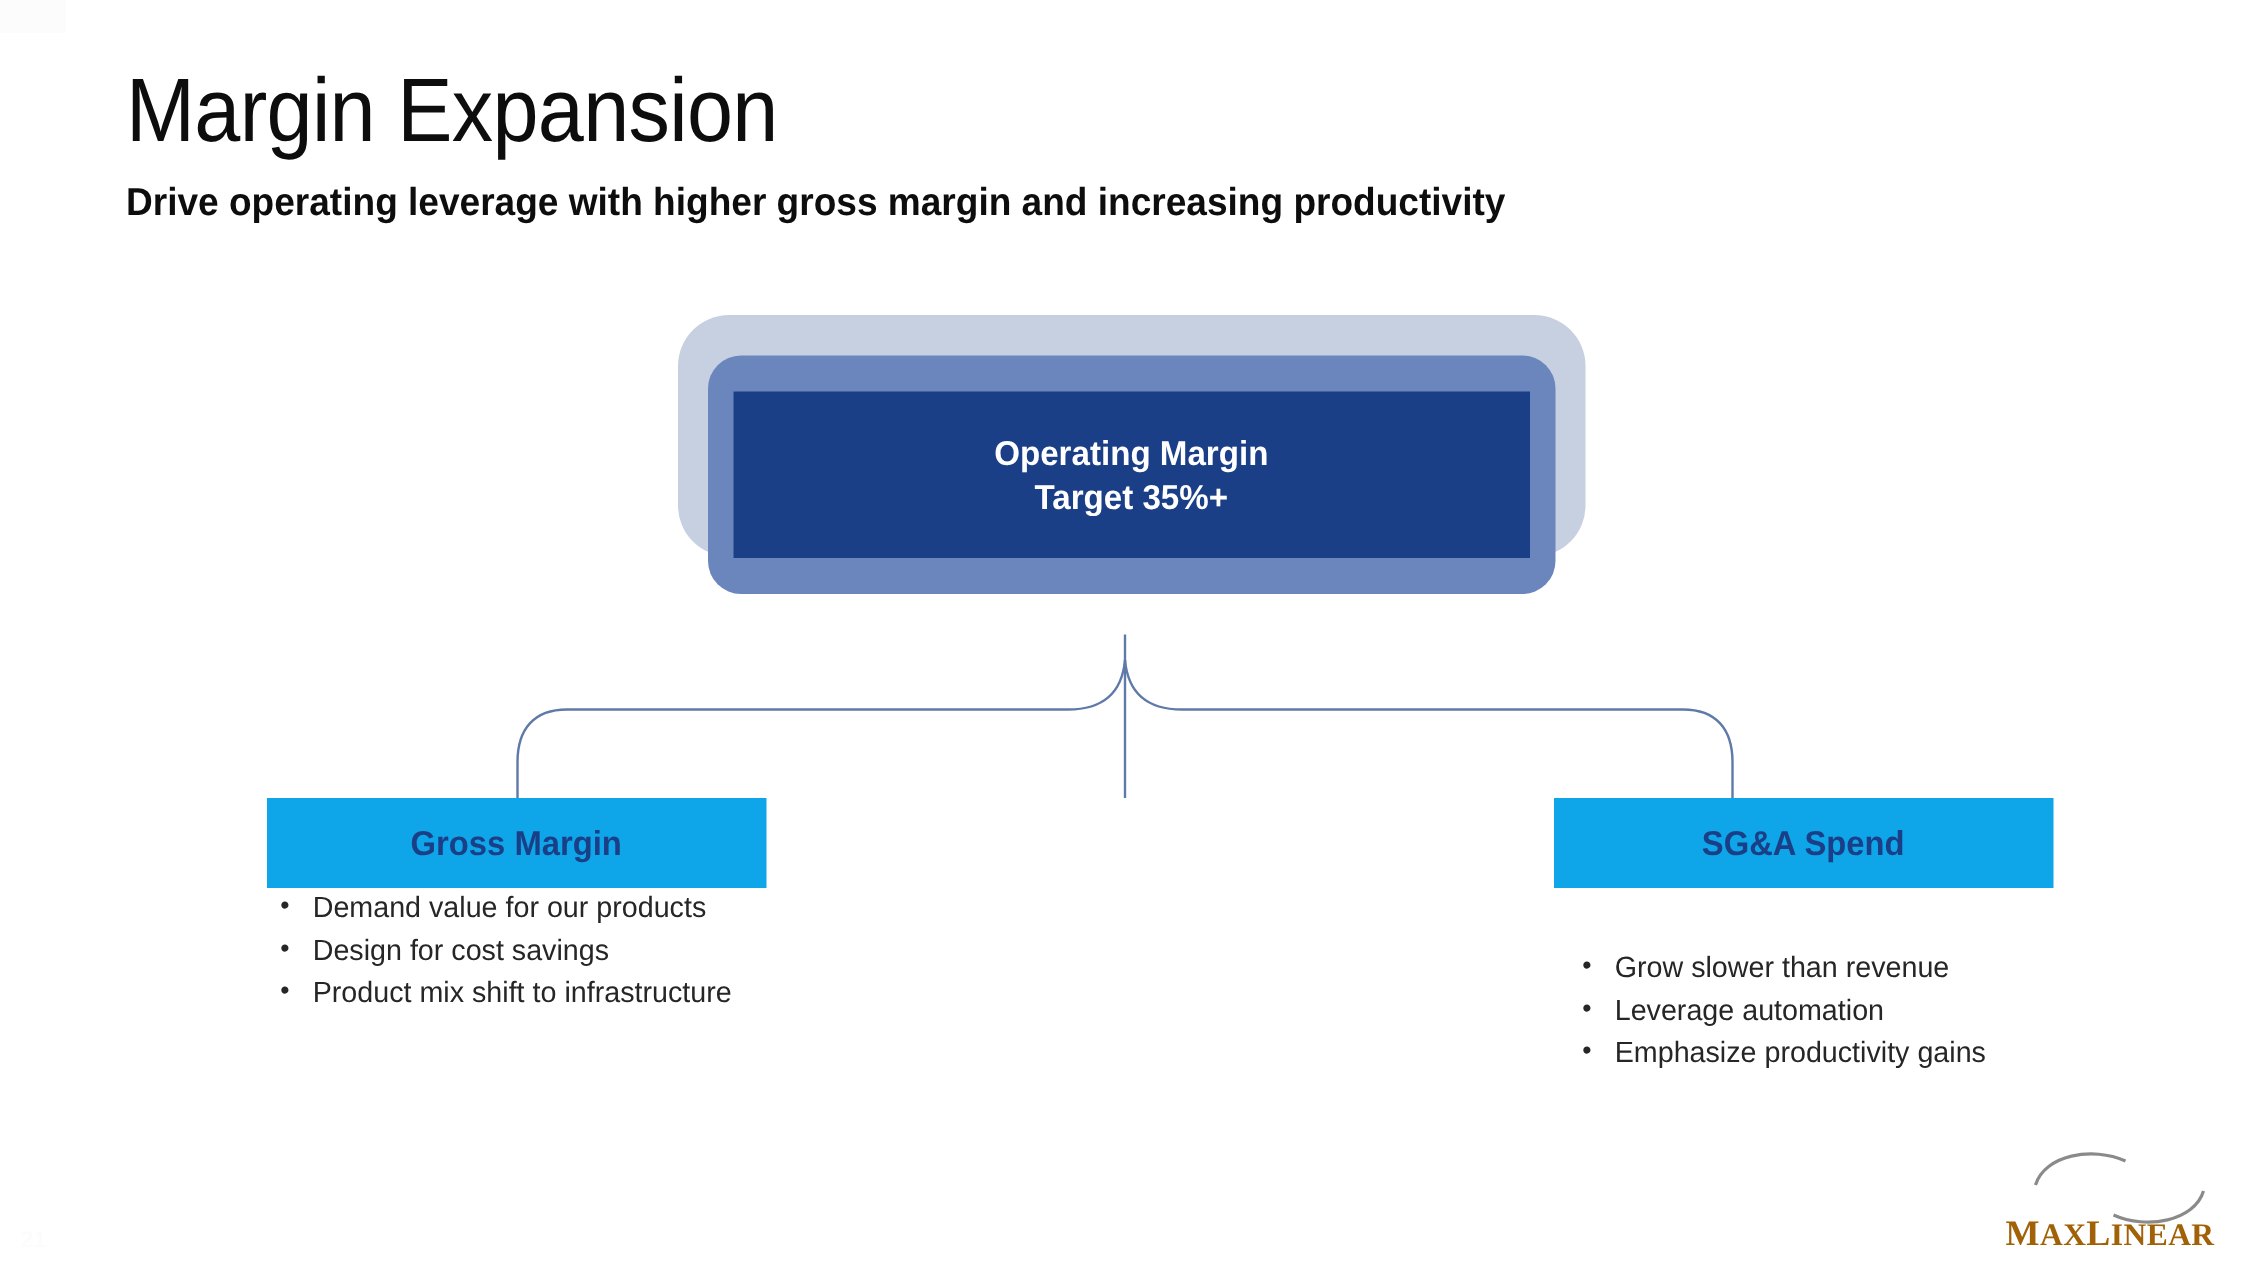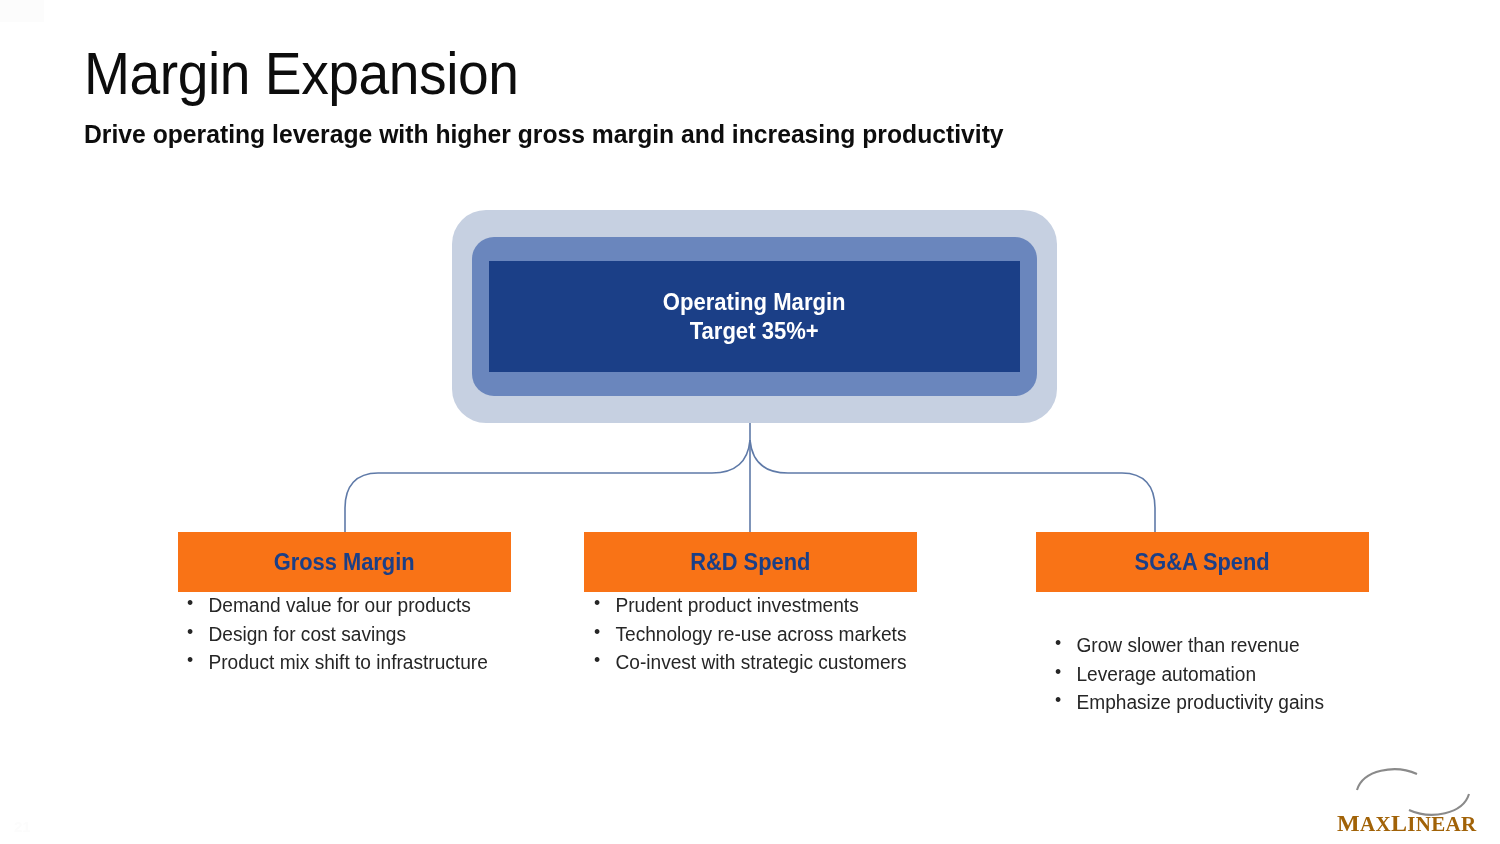--- a/index.html
+++ b/index.html
@@ -47,21 +47,21 @@
     transform: scaleX(0.95);
     transform-origin: left center;
   }
 
   
   #center-outer {
     position: absolute;
     left: 452px;
     top: 210px;
     width: 605px;
-    height: 213px;
+    height: 161px;
     background: #c6d0e1;
     border-radius: 34px;
   }
   #center-mid {
     position: absolute;
     left: 20px;
     top: 27px;
     width: 565px;
     height: 159px;
     background: #6a86bd;
@@ -102,21 +102,21 @@
     position: absolute;
     top: 532px;
     width: 333px;
   }
   #col-0 { left: 178px; }
   #col-1 { left: 584px; }
   #col-2 { left: 1036px; }
 
   .col-header {
     height: 60px;
-    background: #f97316;
+    background: #0ea5e9;
     display: flex;
     align-items: center;
     justify-content: center;
   }
   .col-header span {
     color: #1b3f87;
     font-size: 23px;
     font-weight: 700;
     transform: scaleX(0.95);
     white-space: nowrap;
@@ -230,30 +230,20 @@
     <div class="col-header">
       <span>Gross Margin</span>
     </div>
     <ul class="col-list">
       <li>Demand value for our products</li>
       <li>Design for cost savings</li>
       <li>Product mix shift to infrastructure</li>
     </ul>
   </div>
 
-  <div class="col" id="col-1">
-    <div class="col-header">
-      <span>R&amp;D Spend</span>
-    </div>
-    <ul class="col-list">
-      <li>Prudent product investments</li>
-      <li>Technology re-use across markets</li>
-      <li>Co-invest with strategic customers</li>
-    </ul>
-  </div>
 
   <div class="col" id="col-2">
     <div class="col-header">
       <span>SG&amp;A Spend</span>
     </div>
     <ul class="col-list">
       <li>Grow slower than revenue</li>
       <li>Leverage automation</li>
       <li>Emphasize productivity gains</li>
     </ul>

